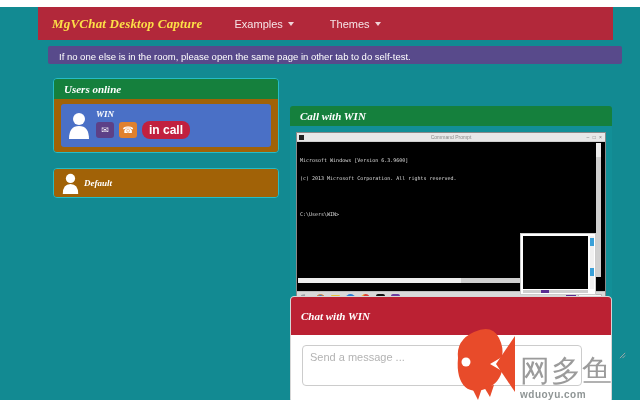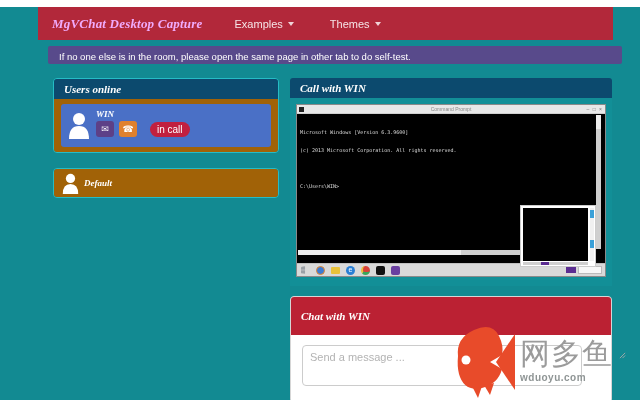--- a/index.html
+++ b/index.html
@@ -2,52 +2,52 @@
 <html><head>
 <meta charset="utf-8">
 <style>
   * { margin:0; padding:0; box-sizing:border-box; }
   body { font-family:"Liberation Sans", sans-serif; }
   .screen { position:relative; width:640px; height:400px; background:#ffffff; overflow:hidden; }
   .page-bg { position:absolute; left:0; top:7px; width:640px; height:393px; background:#128a92; }
 
   
   .navbar { position:absolute; left:38px; top:7px; width:575px; height:33px; background:#b2283a; display:flex; align-items:center; }
-  .brand { font-family:"Liberation Serif", serif; font-style:italic; font-weight:bold; color:#f0abfc; font-size:13px; padding:0 14px 0 14px; letter-spacing:0.2px; }
+  .brand { font-family:"Liberation Serif", serif; font-style:italic; font-weight:bold; color:#fde047; font-size:13px; padding:0 14px 0 14px; letter-spacing:0.2px; }
   .nav-item { color:rgba(255,255,255,0.88); font-size:11px; margin:0 18px; display:flex; align-items:center; gap:5px; cursor:pointer; }
   .caret { width:0; height:0; border-left:3.5px solid transparent; border-right:3.5px solid transparent; border-top:4px solid rgba(255,255,255,0.8); display:inline-block; }
 
   
   .alert { position:absolute; left:48px; top:46px; width:574px; height:18px; background:#584a8b; color:#ffffff; font-size:9.5px; line-height:22px; padding-left:11px; border-radius:2px; }
 
   
   .panel { position:absolute; border:1px solid #25bcc6; border-radius:4px; overflow:hidden; }
-  .panel-header { background:#0c4a6e; color:#ffffff; font-family:"Liberation Serif", serif; font-style:italic; font-weight:bold; font-size:11px; padding:4px 10px; }
+  .panel-header { background:#15803d; color:#ffffff; font-family:"Liberation Serif", serif; font-style:italic; font-weight:bold; font-size:11px; padding:4px 10px; }
   .panel-body-teal { background:#a16207; }
 
   
   .p-users { left:53px; top:78px; width:226px; }
   .p-users .panel-body-teal { height:53px; padding:5px 7px; }
   .user-row { position:relative; background:#4a70c6; border-radius:3px; height:43px; }
   .person { position:absolute; }
   .user-name { position:absolute; left:35px; top:5px; color:#fff; font-size:9px; font-weight:bold; font-style:italic; font-family:"Liberation Serif", serif; }
   .row-btns { position:absolute; left:35px; top:17px; display:flex; align-items:center; gap:5px; }
   .sq-btn { width:18px; height:16px; border-radius:3px; display:flex; align-items:center; justify-content:center; color:#fff; font-size:9px; cursor:pointer; }
   .btn-mail { background:#5d4087; }
   .btn-phone { background:#e0812e; }
-  .badge { background:#c1203f; color:#fff; font-size:10px; font-weight:normal; padding:2px 7px; border-radius:8px;margin-left:8px; }
+  .badge { background:#c1203f; color:#fff; font-size:12px; font-weight:bold; padding:2px 7px; border-radius:8px; }
 
   
   .p-you { left:53px; top:168px; width:226px; }
   .p-you .panel-body-teal { height:28px; position:relative;text-align:right; }
   .you-name { position:absolute; left:30px; top:9px; color:#fff; font-size:9px; font-weight:bold; font-style:italic; font-family:"Liberation Serif", serif; }
 
   
   .p-call { left:290px; top:78px; width:322px; border:none; border-radius:0; }
-  .p-call .panel-header { border-radius:3px 3px 0 0; }
+  .p-call .panel-header { border-radius:3px 3px 0 0;margin-top:28px; }
   .video-wrap { background:#128f97; padding:6px 6px 9px 6px; }
   .desktop { position:relative; width:310px; height:173px; background:#000; border:1px solid #8a8a8a; overflow:hidden; }
   .cmd-titlebar { position:absolute; left:0; top:0; right:0; height:9px; background:#e8e8e8; border-bottom:1px solid #cfcfcf; }
   .cmd-icon { position:absolute; left:2px; top:2px; width:5px; height:5px; background:#222; }
   .cmd-title { position:absolute; left:0; right:0; top:1px; text-align:center; font-size:5px; color:#8a8a8a; }
   .cmd-controls { position:absolute; right:2px; top:1px; font-size:5px; color:#777; letter-spacing:1px; }
   .cmd-text { position:absolute; left:3px; top:12px; font-family:"DejaVu Sans Mono", monospace; font-size:5px; line-height:6px; color:#dcdcdc; white-space:pre; }
   .cmd-vscroll { position:absolute; right:4px; top:10px; width:5px; bottom:27px; background:#cfcfcf; }
   .cmd-vthumb { width:5px; height:14px; background:#ececec; }
   .cmd-hscroll { position:absolute; left:1px; right:10px; bottom:21px; height:5px; background:#cfcfcf; }
@@ -74,21 +74,21 @@
 
   
   .p-chat { left:290px; top:296px; width:322px; border:1px solid #d6d6d6; background:#fff; }
   .chat-header { background:#bb2133; color:#fff; font-family:"Liberation Serif", serif; font-style:italic; font-weight:bold; font-size:11px; padding:13px 10px; }
   .chat-body { background:#ffffff; padding:10px 29px 12px 11px; }
   .chat-input { width:100%; height:41px; border:1px solid #cccccc; border-radius:4px; resize:none; font-family:"Liberation Sans", sans-serif; font-size:11px; padding:5px 7px; color:#444; outline:none; position:relative; }
   .chat-input::placeholder { color:#b3b3b3; }
   .grip { position:absolute; right:14px; top:352px; width:7px; height:7px; pointer-events:none; }
 
   
-  .watermark { position:absolute; left:452px; top:320px; width:170px; height:80px; display:flex; align-items:center; pointer-events:none; }
+  .watermark { position:absolute; left:452px; top:320px; width:170px; height:80px; display:flex; align-items:flex-end; pointer-events:none; }
   .wm-text { margin-left:4px; }
   .wm-name { font-size:30px; color:#9b9b9b; letter-spacing:1px; line-height:34px; font-weight:400; }
   .wm-domain { font-size:10px; color:#8f9595; font-weight:bold; letter-spacing:0.5px; margin-top:1px; }
 </style>
 </head>
 <body>
 
 <div class="screen">
   <div class="page-bg"></div>
 

